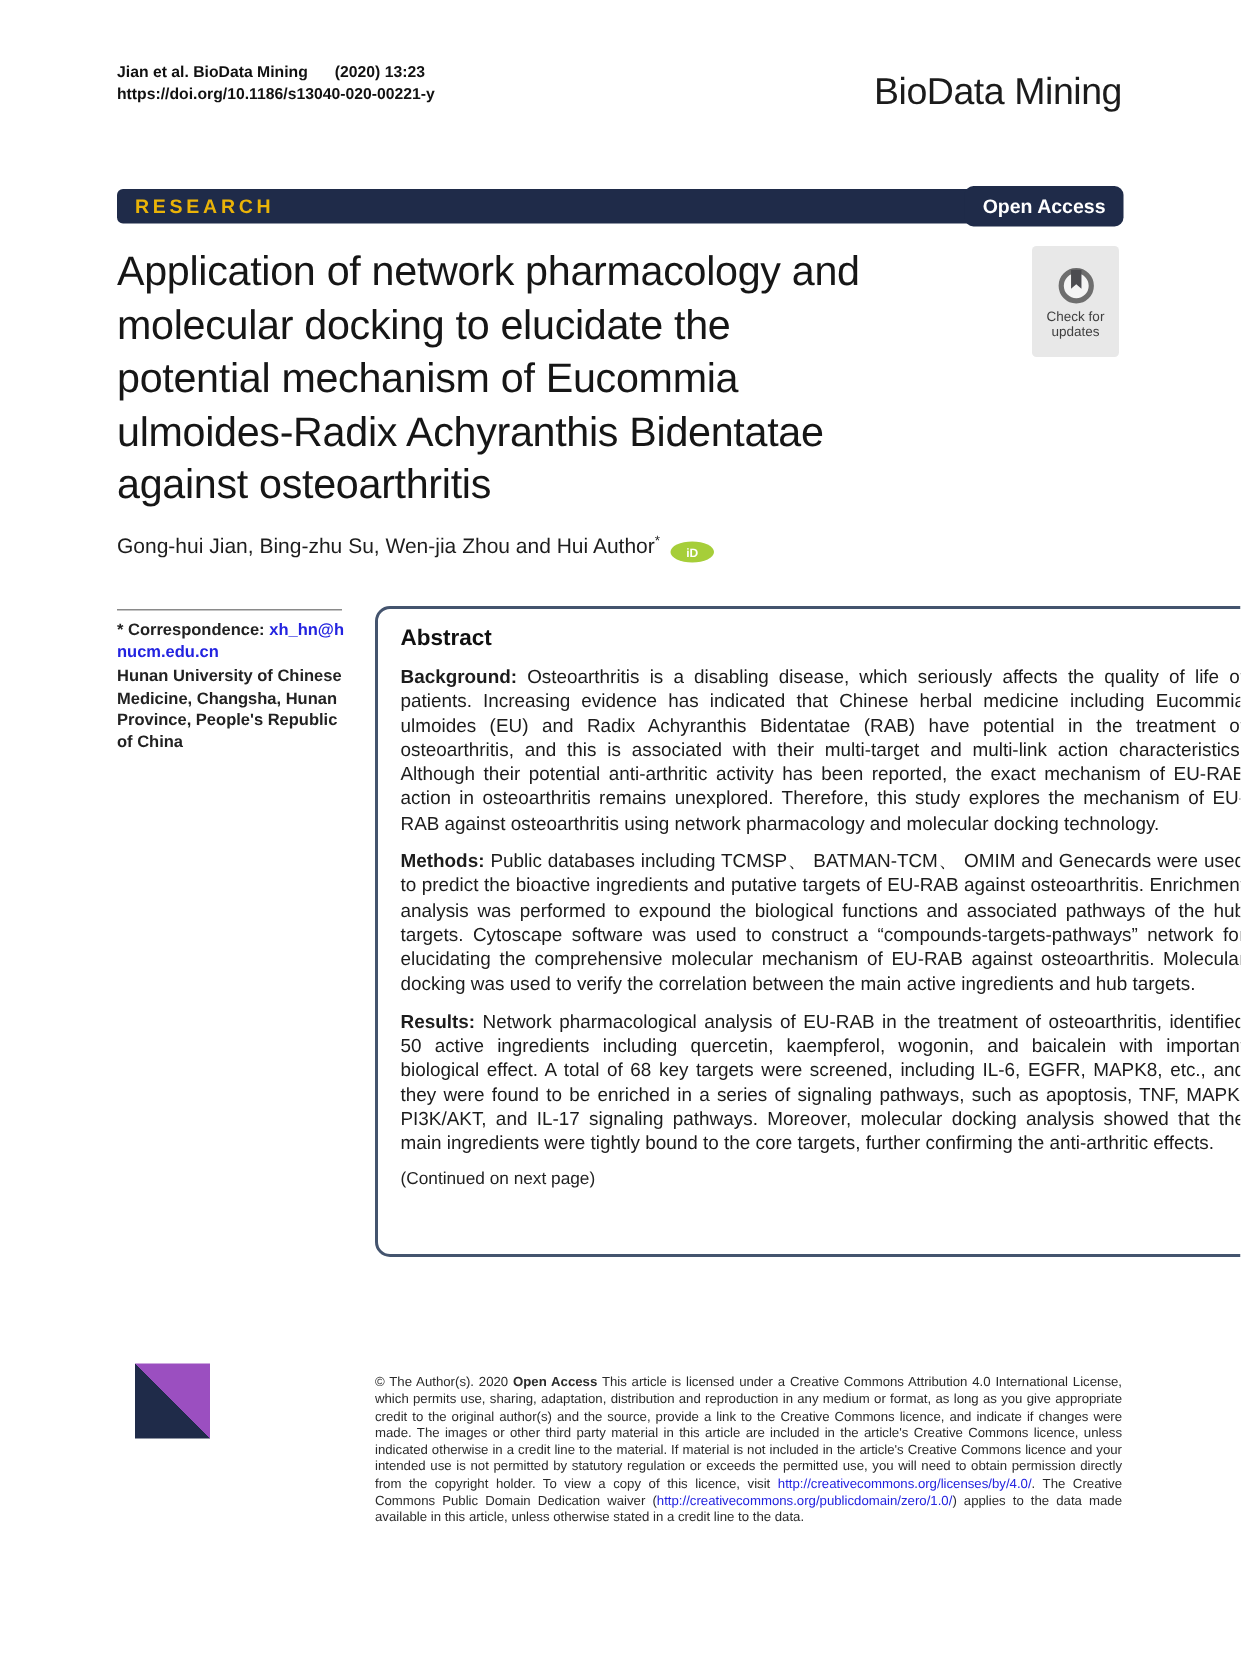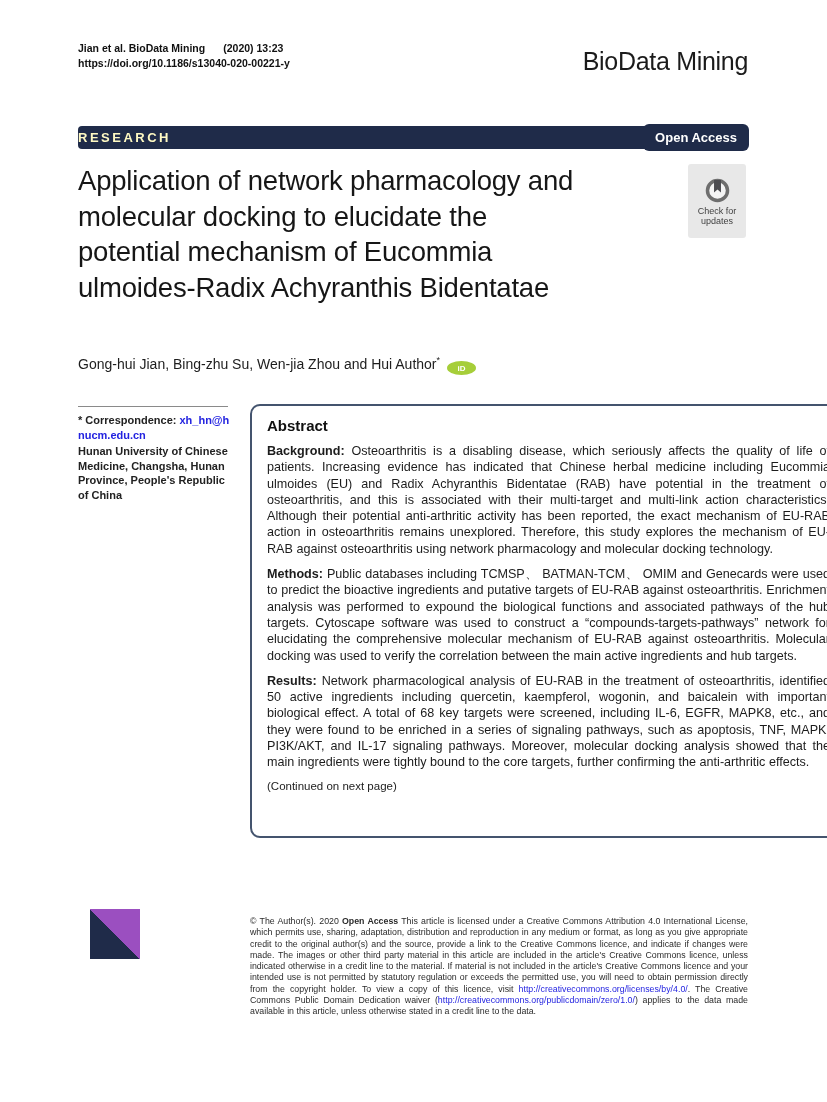--- a/index.html
+++ b/index.html
@@ -9,21 +9,21 @@
   }
   
   .cite{position:absolute;left:78px;top:41px;font-size:10.5px;font-weight:bold;line-height:15px;color:#111;}
   .seg-gap{margin-left:18px;}
   .journal{position:absolute;right:79px;top:47px;font-size:25px;font-weight:400;letter-spacing:-0.3px;color:#1b1b1b;}
   
   .banner{
     position:absolute;left:78px;top:126px;width:670px;height:23px;background:var(--navy);
     border-radius:4px;display:flex;align-items:center;
   }
-  .banner-label{color:#fef9c3;font-size:13px;font-weight:bold;letter-spacing:2.5px;padding-left:0;text-align:right;}
+  .banner-label{color:#eab308;font-size:13px;font-weight:bold;letter-spacing:2.5px;padding-left:12px;text-align:right;}
   .banner-access{
     position:absolute;right:-1px;top:-2px;height:27px;padding:0 12px;background:var(--navy);
     border-radius:6px;color:#fff;font-size:13px;font-weight:bold;display:flex;align-items:center;
   }
   
   .title{
     position:absolute;left:78px;top:163px;width:600px;margin:0;
     font-size:27.5px;font-weight:400;line-height:35.5px;letter-spacing:-0.2px;color:#161616;
   }
   .badge{
@@ -78,21 +78,21 @@
     <div><span>Jian </span><span class="seg-italic">et al. BioData Mining</span><span class="seg-gap">(2020) 13:23</span></div>
     <div>https://doi.org/10.1186/s13040-020-00221-y</div>
   </div>
   <div class="journal">BioData Mining</div>
 
   <div class="banner">
     <span class="banner-label">RESEARCH</span>
     <span class="banner-access">Open Access</span>
   </div>
 
-  <h1 class="title"><span>Application of network pharmacology and</span><br><span>molecular docking to elucidate the</span><br><span>potential mechanism of </span><span class="seg-italic">Eucommia</span><br><span class="seg-italic">ulmoides-Radix Achyranthis Bidentatae</span><br></h1>
+  <h1 class="title"><span>Application of network pharmacology and</span><br><span>molecular docking to elucidate the</span><br><span>potential mechanism of </span><span class="seg-italic">Eucommia</span><br><span class="seg-italic">ulmoides-Radix Achyranthis Bidentatae</span><br><span>against osteoarthritis</span></h1>
 
   <div class="badge">
     <svg class="badge-icon" width="27" height="27" viewBox="0 0 28 28">
       <circle cx="14" cy="14" r="10.4" fill="#f4f4f4" stroke="#6e6e6e" stroke-width="3.6"></circle>
       <path d="M10.4 3 h7.2 v13 l-3.6 -3.1 -3.6 3.1 z" fill="#4c4c50"></path>
     </svg>
     <div class="badge-label">
       <span>Check for</span>
       <span>updates</span>
     </div>

